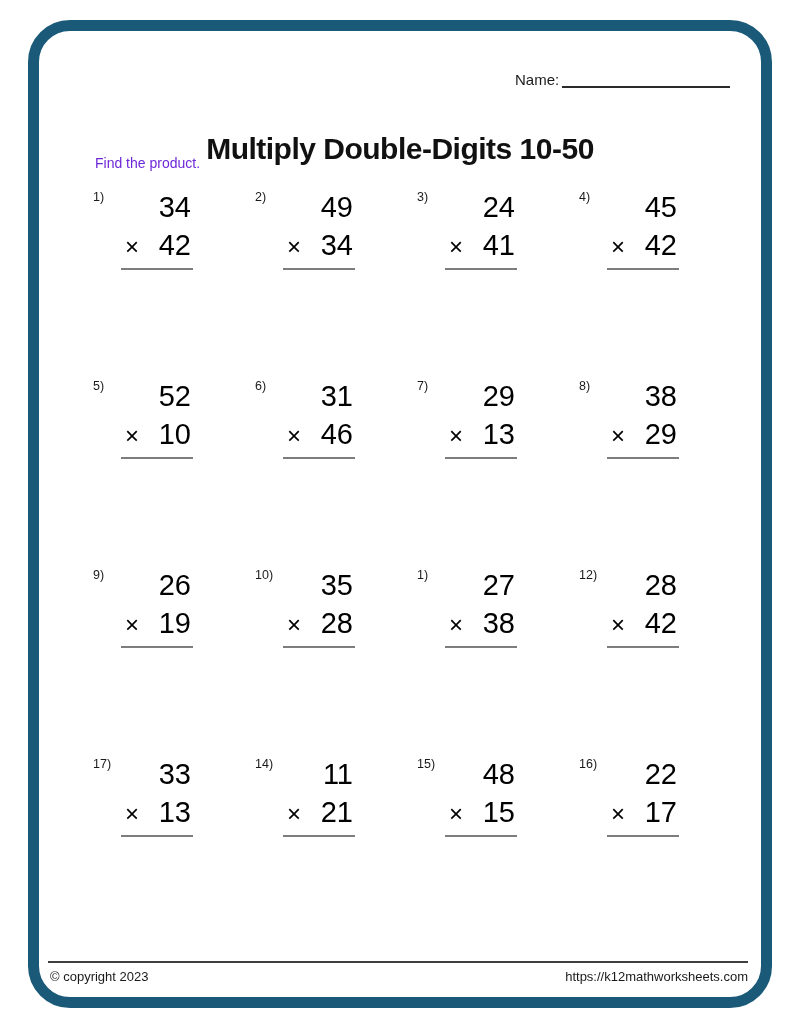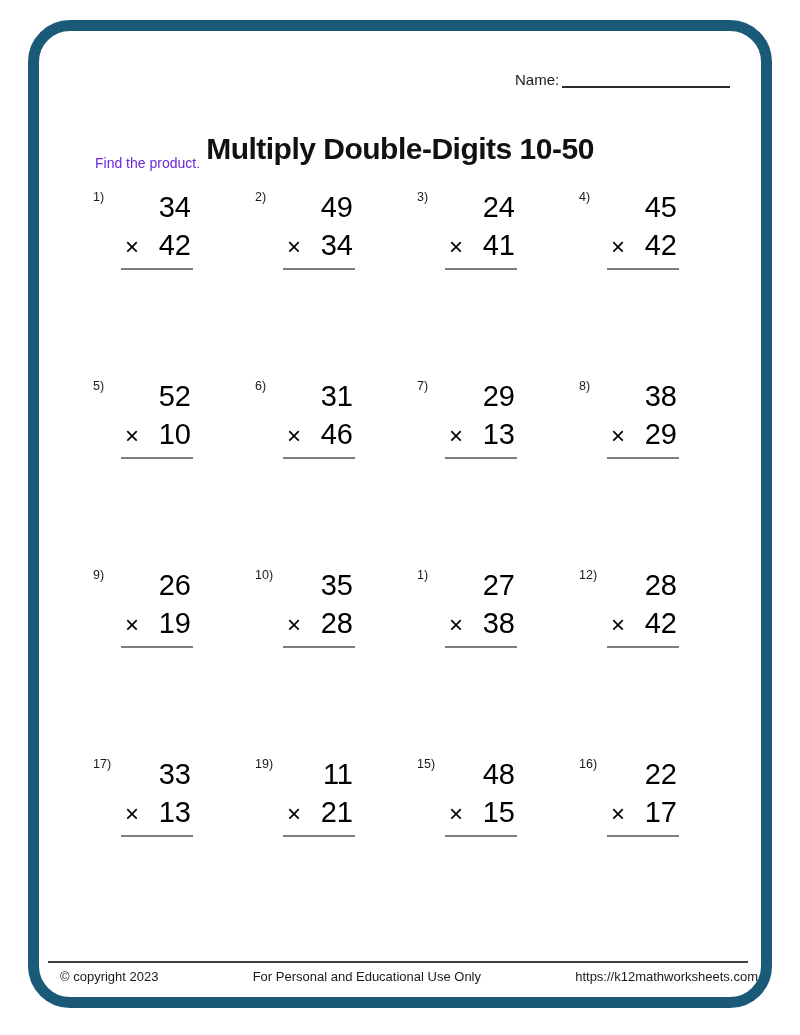--- a/index.html
+++ b/index.html
@@ -117,21 +117,21 @@
 
   .footer-rule {
     position: absolute;
     left: 48px;
     top: 961px;
     width: 700px;
     border-top: 2px solid #3f3f3f;
   }
   .footer-row {
     position: absolute;
-    left: 60px;
+    left: 50px;
     top: 969px;
     width: 698px;
     display: flex;
     justify-content: space-between;
     font-size: 13px;
     color: #1a1a1a;
   }
 </style>
 </head>
 <body>
@@ -300,21 +300,21 @@
         <span class="operand-top">33</span>
         <span class="operand-row">
           <span class="multiply-sign">×</span>
           <span>13</span>
         </span>
       </div>
       <div class="answer-line"></div>
     </div>
 
     <div class="problem-cell">
-      <span class="problem-number">19)</span>
+      <span class="problem-number">14)</span>
       <div class="problem-stack">
         <span class="operand-top">11</span>
         <span class="operand-row">
           <span class="multiply-sign">×</span>
           <span>21</span>
         </span>
       </div>
       <div class="answer-line"></div>
     </div>
 
@@ -339,17 +339,16 @@
           <span>17</span>
         </span>
       </div>
       <div class="answer-line"></div>
     </div>
   </div>
 
   <div class="footer-rule"></div>
   <div class="footer-row">
     <span>© copyright 2023</span>
-    <span>For Personal and Educational Use Only</span>
     <span>https://k12mathworksheets.com</span>
   </div>
 
 </div>
 
 </body></html>

